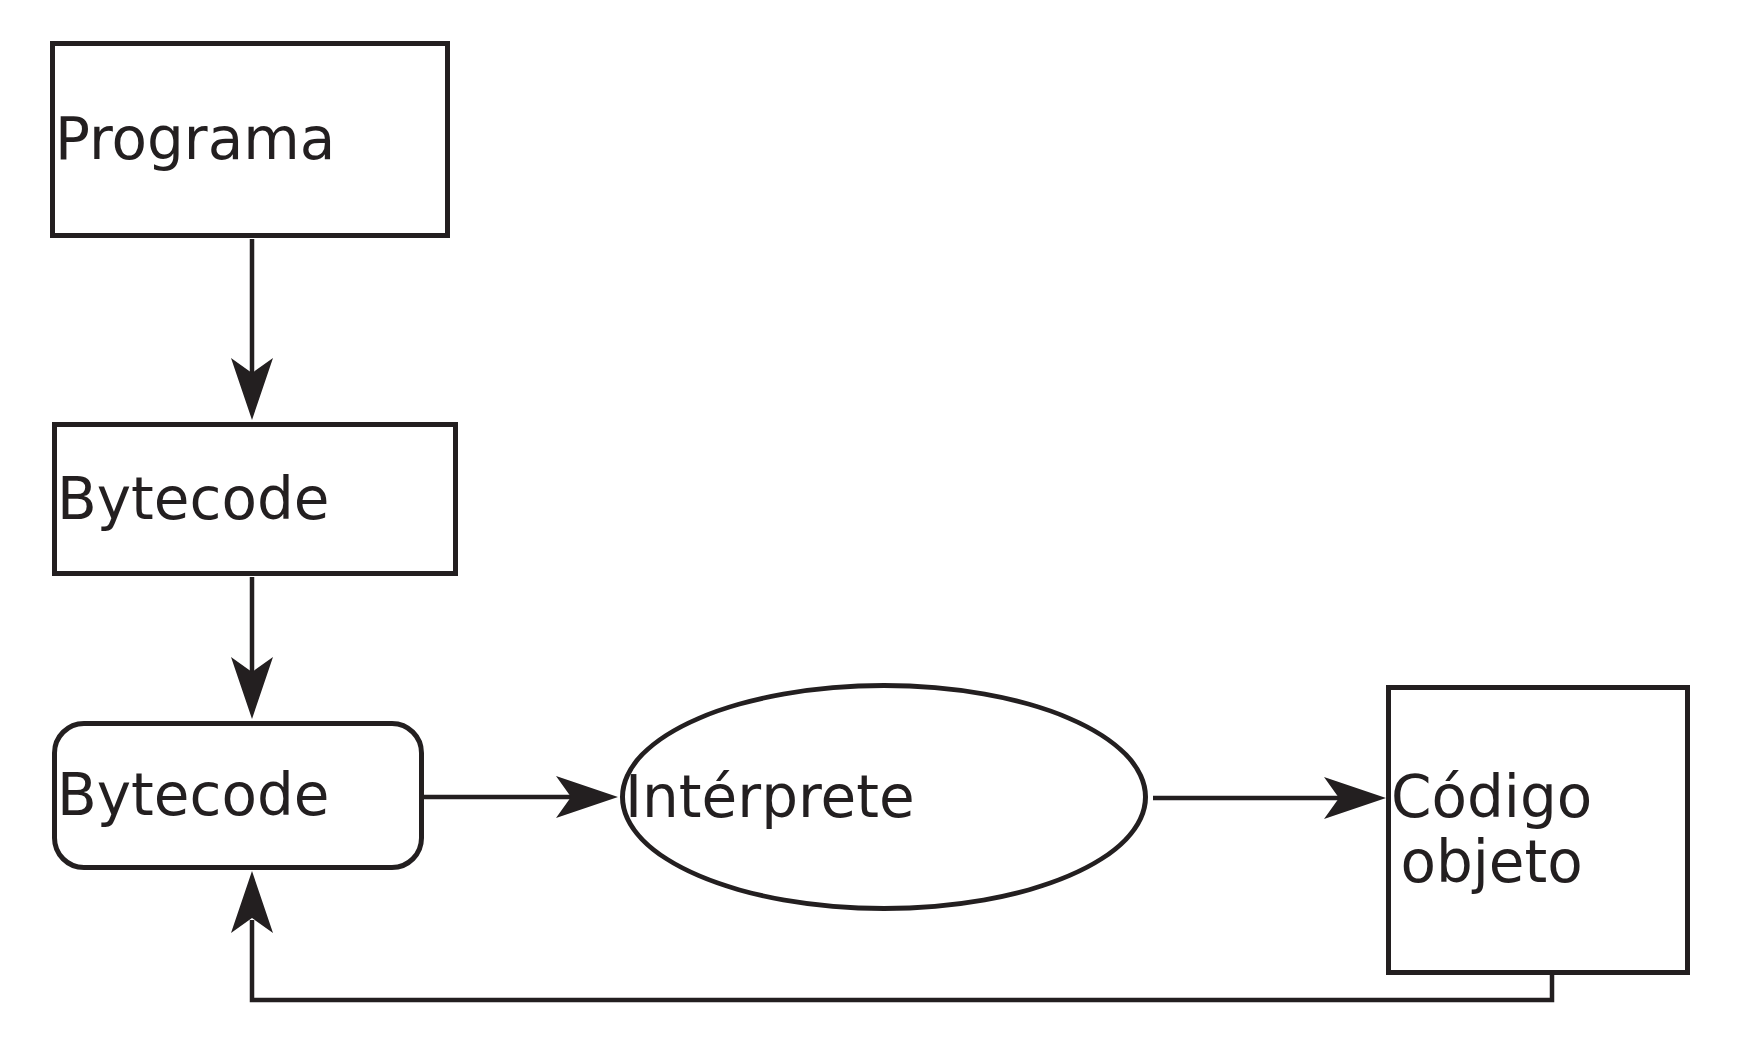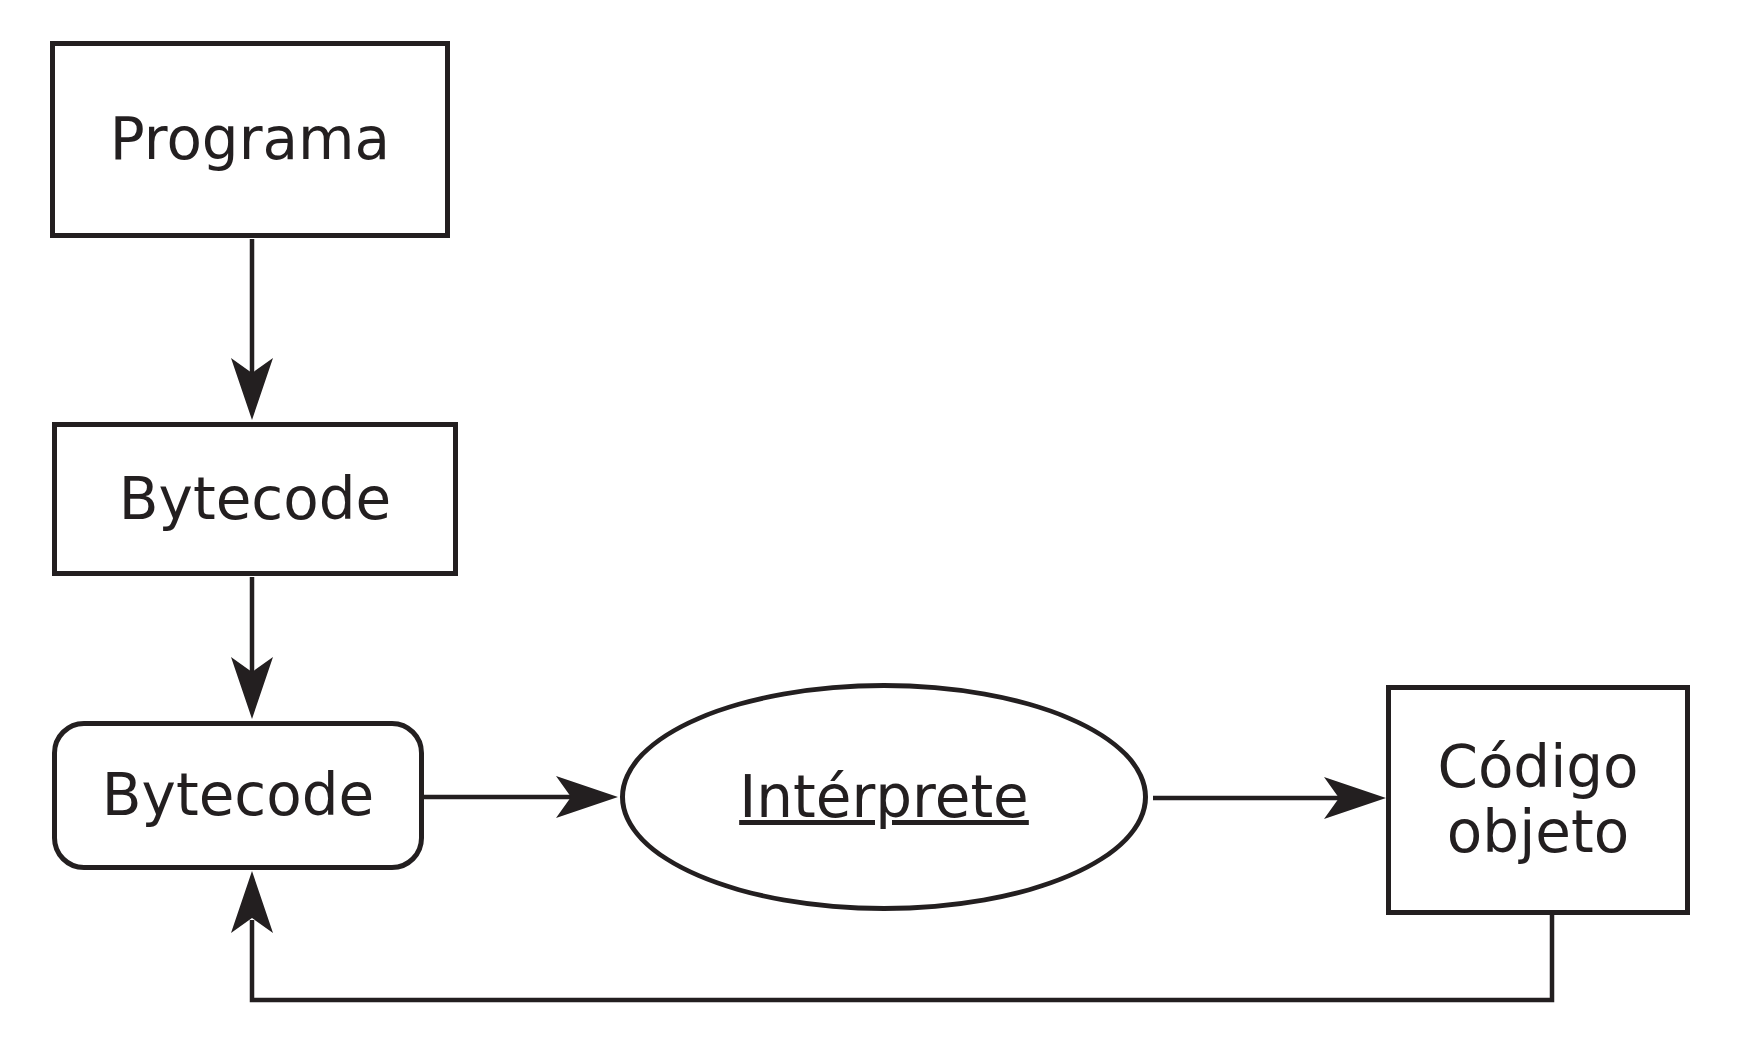--- a/index.html
+++ b/index.html
@@ -20,27 +20,26 @@
     color: var(--ink);
     overflow: hidden;
   }
   .node {
     position: absolute;
     box-sizing: border-box;
     border: 5px solid var(--ink);
     background: var(--bg);
     display: flex;
     align-items: center;
-    justify-content: center;
+    justify-content: flex-start;
     text-align: center;
   }
   .node.ellipse {
     border-radius: 50%;
     border-width: 5.5px;
-    text-decoration: underline;
   }
   .label {
     font-size: 58px;
     line-height: 1.12;
     color: var(--ink);
     white-space: nowrap;
   }
   .wires {
     position: absolute;
     left: 0;
@@ -101,20 +100,20 @@
   </div>
 
   <div class="node rect" style="left:52px; top:721px; width:372px; height:149px;border-radius:32px;">
     <div class="label">Bytecode</div>
   </div>
 
   <div class="node ellipse" style="left:620px; top:683px; width:528px; height:228px;">
     <div class="label">Intérprete</div>
   </div>
 
-  <div class="node rect" style="left:1386px; top:685px; width:304px; height:230px;">
+  <div class="node rect" style="left:1386px; top:685px; width:304px; height:290px;">
     <div class="label">
       <span>Código</span><br>
       <span>objeto</span>
     </div>
   </div>
 
 </div>
 
 </body></html>

